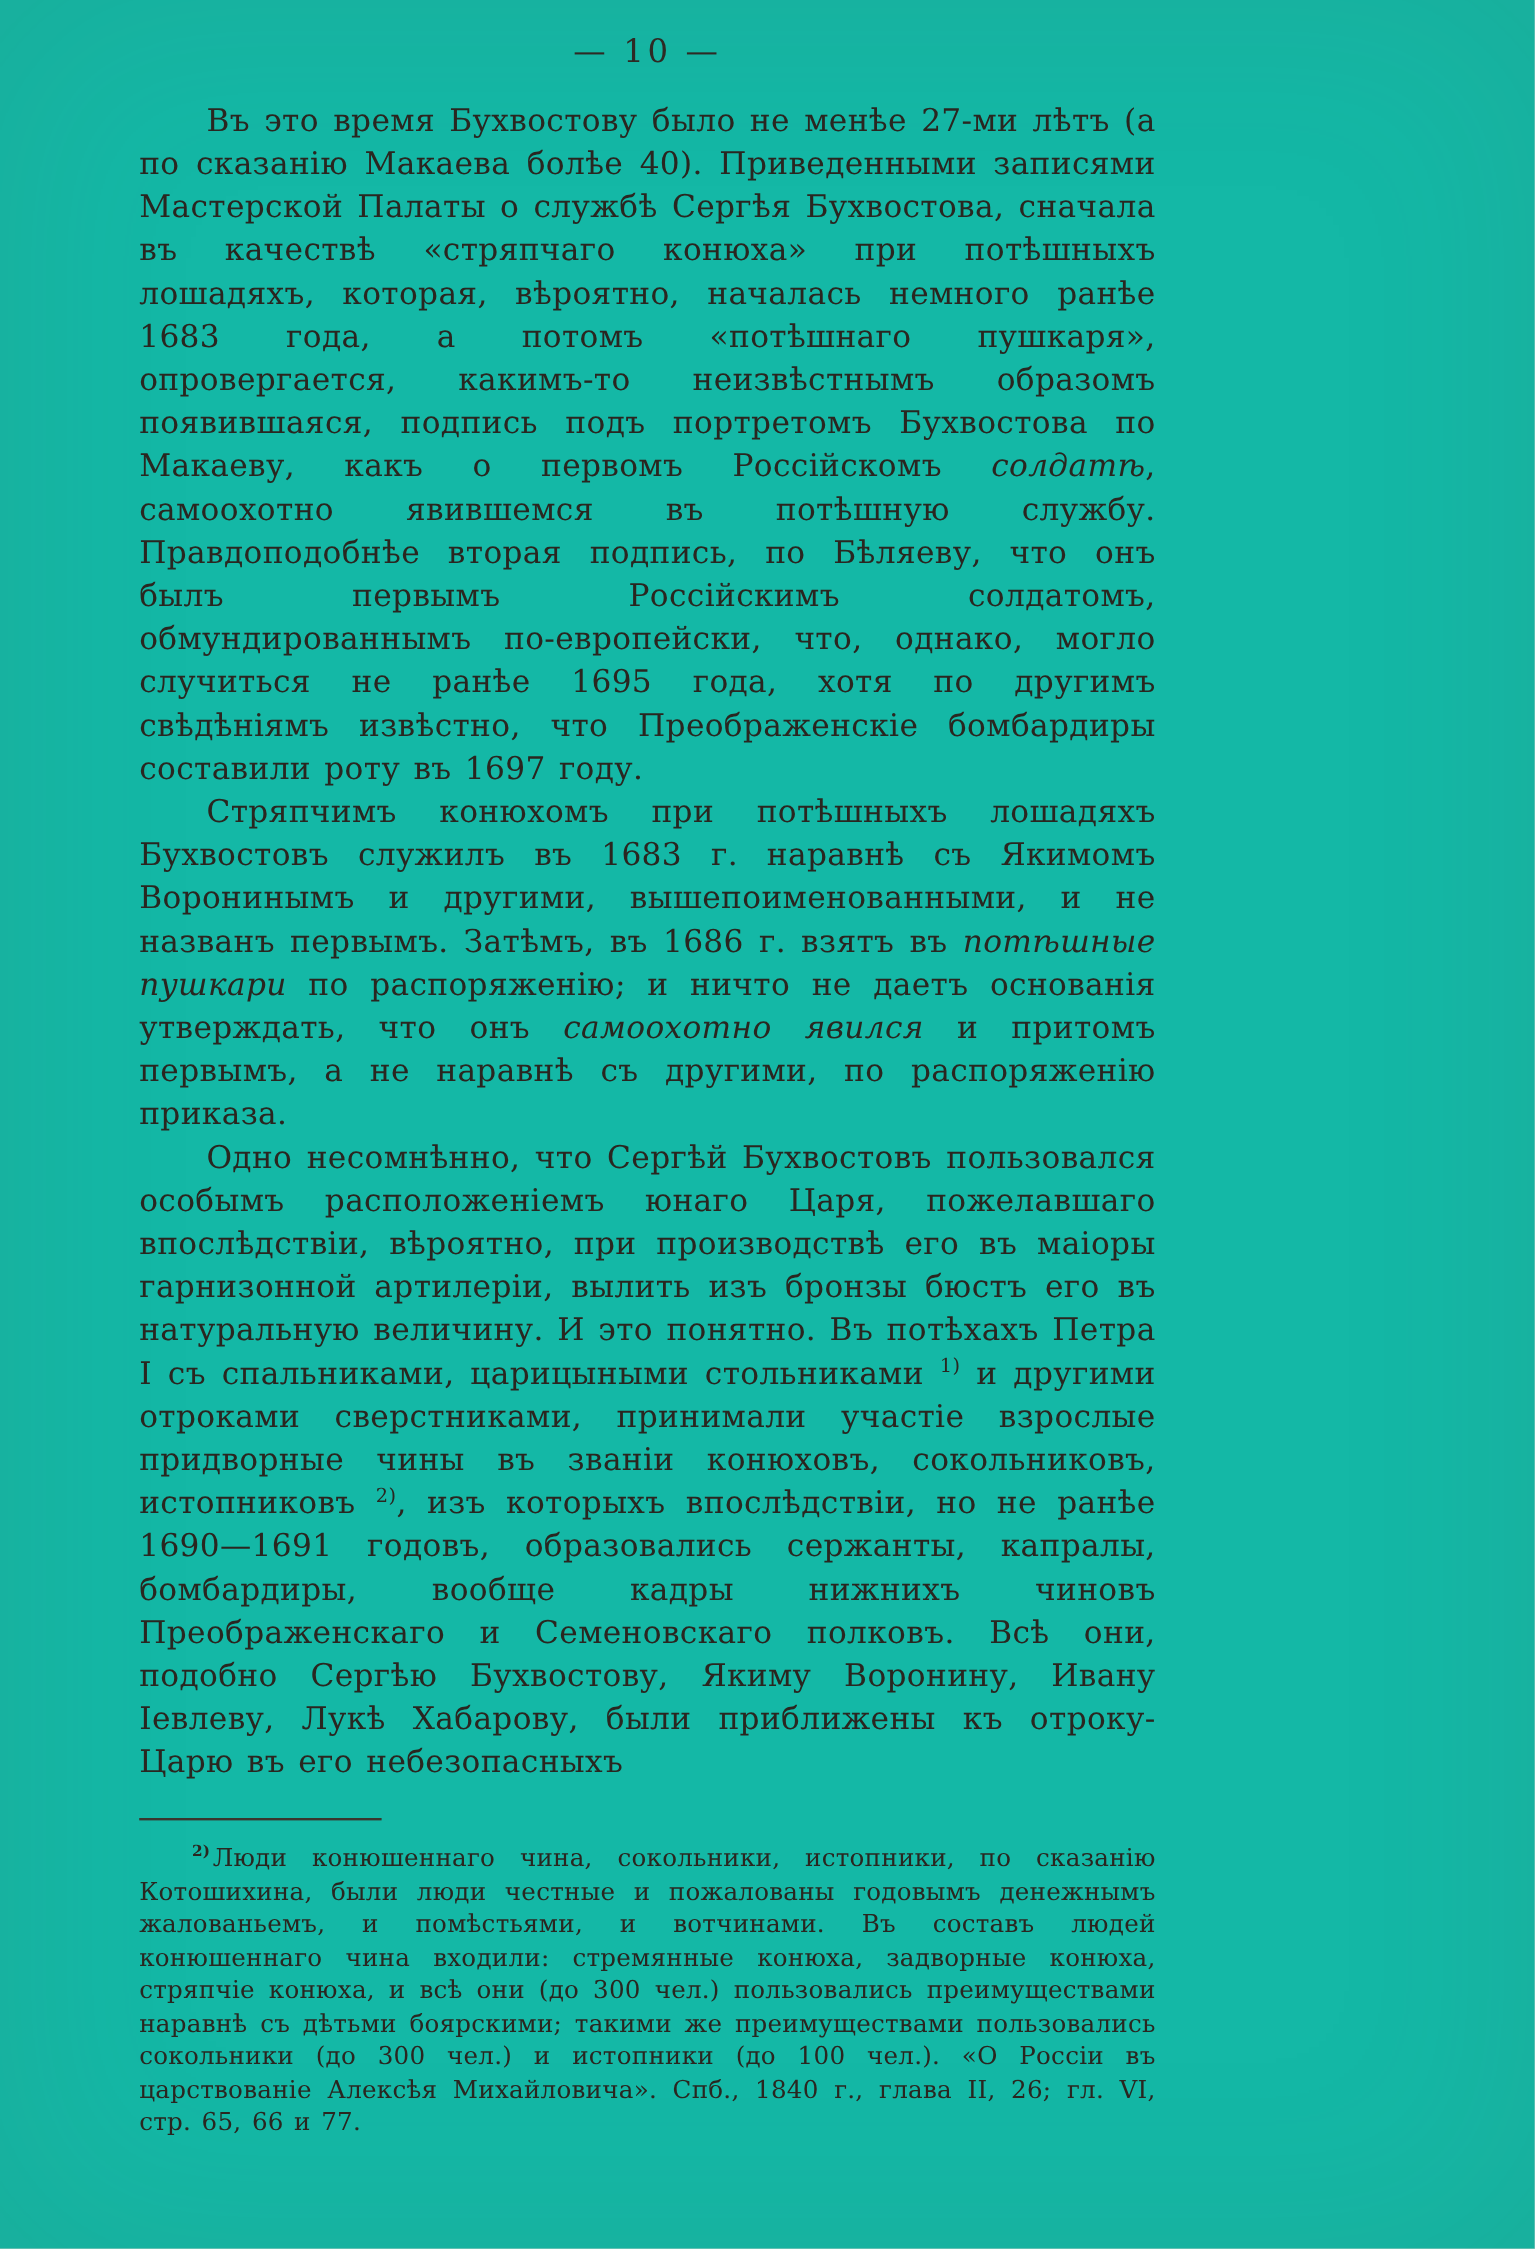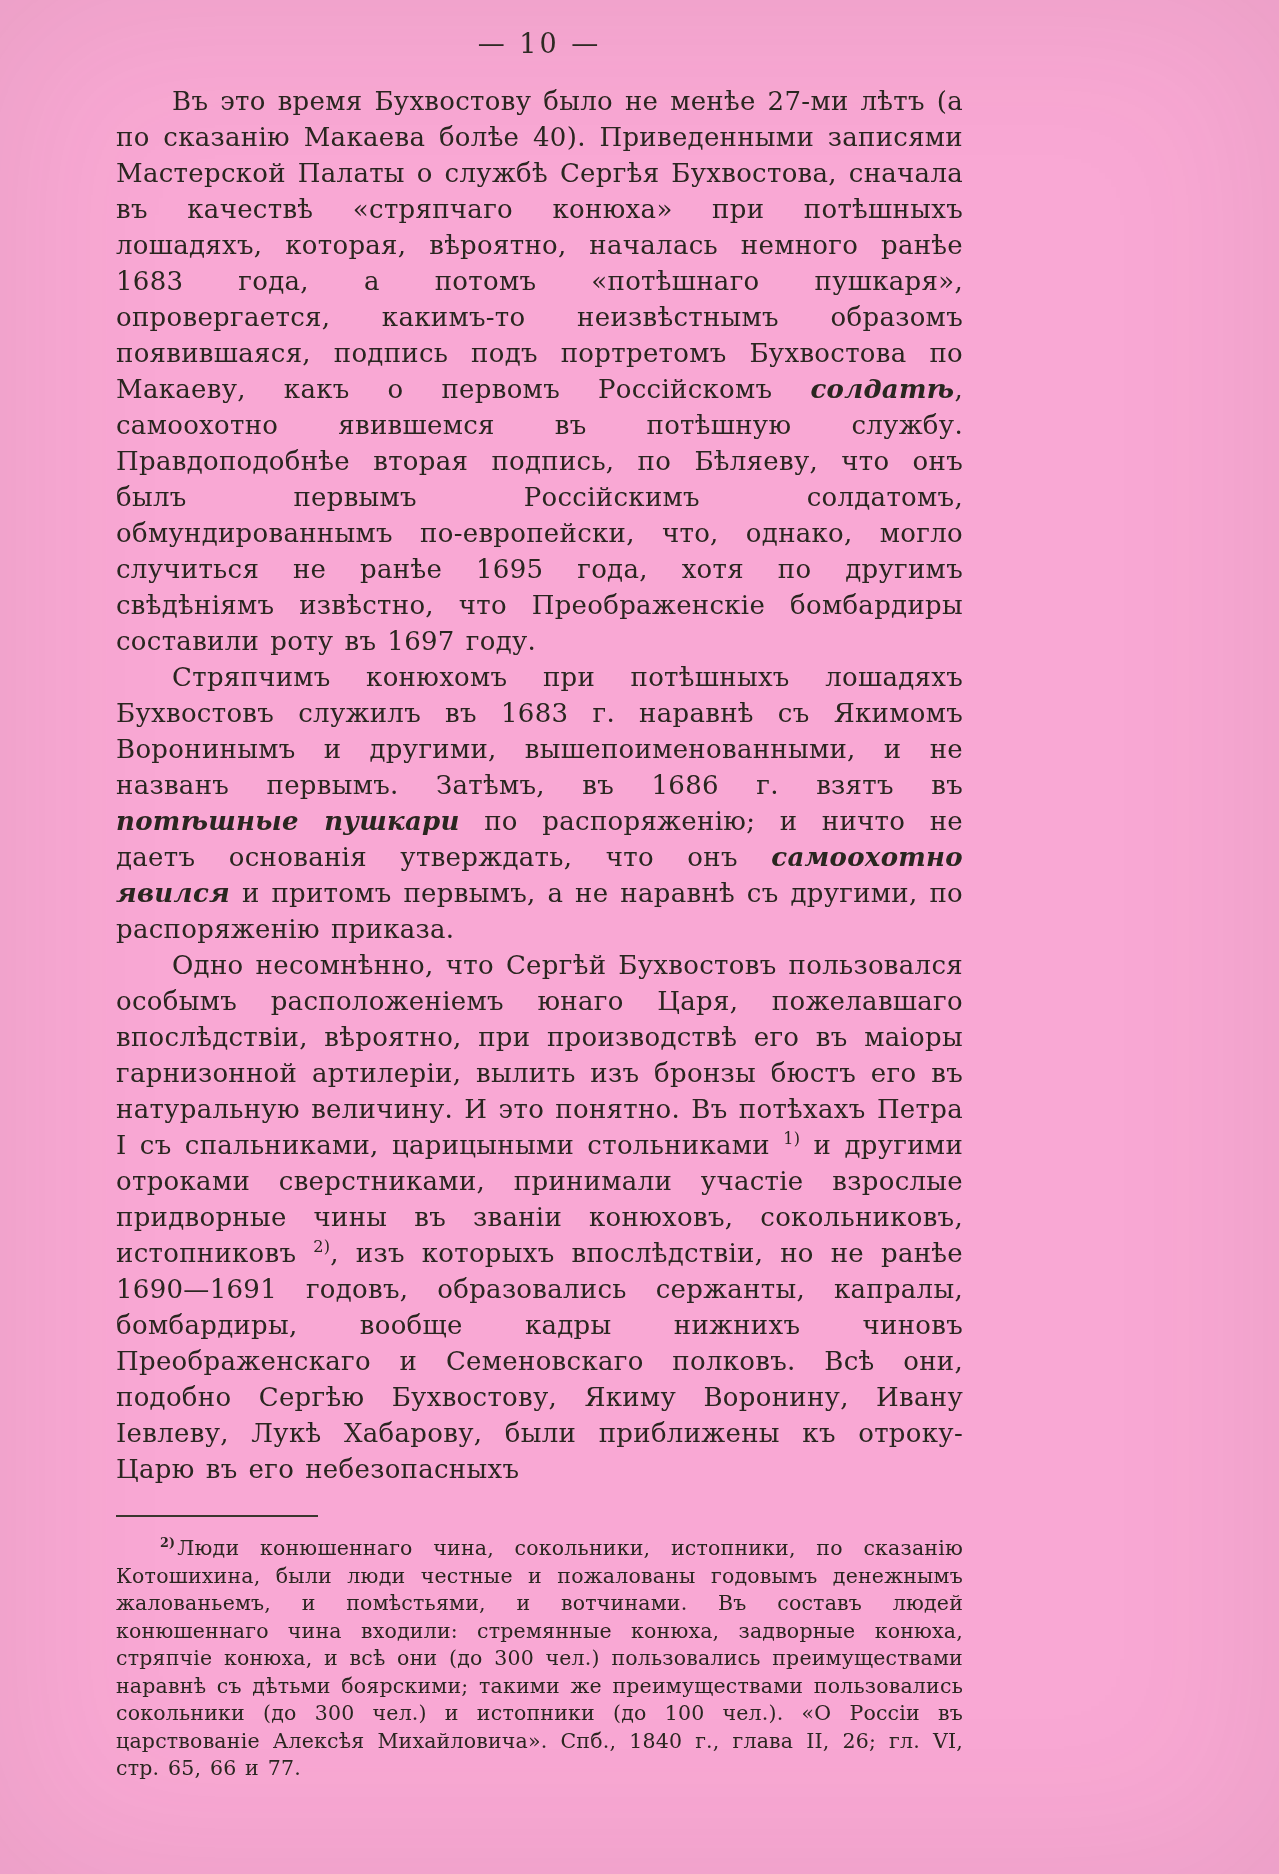--- a/index.html
+++ b/index.html
@@ -5,21 +5,21 @@
   * { margin: 0; padding: 0; box-sizing: border-box; }
   html, body { background: #dedad4; }
   body {
     font-family: "DejaVu Serif", "Liberation Serif", serif;
     -webkit-font-smoothing: antialiased;
   }
   .page {
     width: 1279px;
     height: 1874px;
     margin: 0 auto;
-    background: #f9a8d4;
+    background: #14b8a6;
     color: #2a2620;
     padding: 28px 316px 40px 116px;
     position: relative;
     overflow: hidden;
     box-shadow: inset 0 0 180px rgba(90, 78, 55, 0.10);
   }
   .page-header {
     text-align: center;
     font-size: 27px;
     letter-spacing: 3px;
@@ -27,21 +27,21 @@
     color: #2e2a24;
   }
   .text-block {
     font-size: 26px;
     line-height: 36px;
     text-align: justify;
     letter-spacing: 0.3px;
     word-spacing: 2.5px;
   }
   .para { text-indent: 56px; margin: 0; }
-  .em { font-style: italic; font-weight: bold; }
+  .em { font-style: italic; }
   sup.fn-ref, sup.fn-marker {
     font-size: 0.62em;
     line-height: 0;
     vertical-align: super;
   }
   sup.fn-marker { margin-right: 2px; font-weight: bold; }
   .footnote-rule {
     width: 202px;
     border: none;
     border-top: 2px solid #3a362e;

